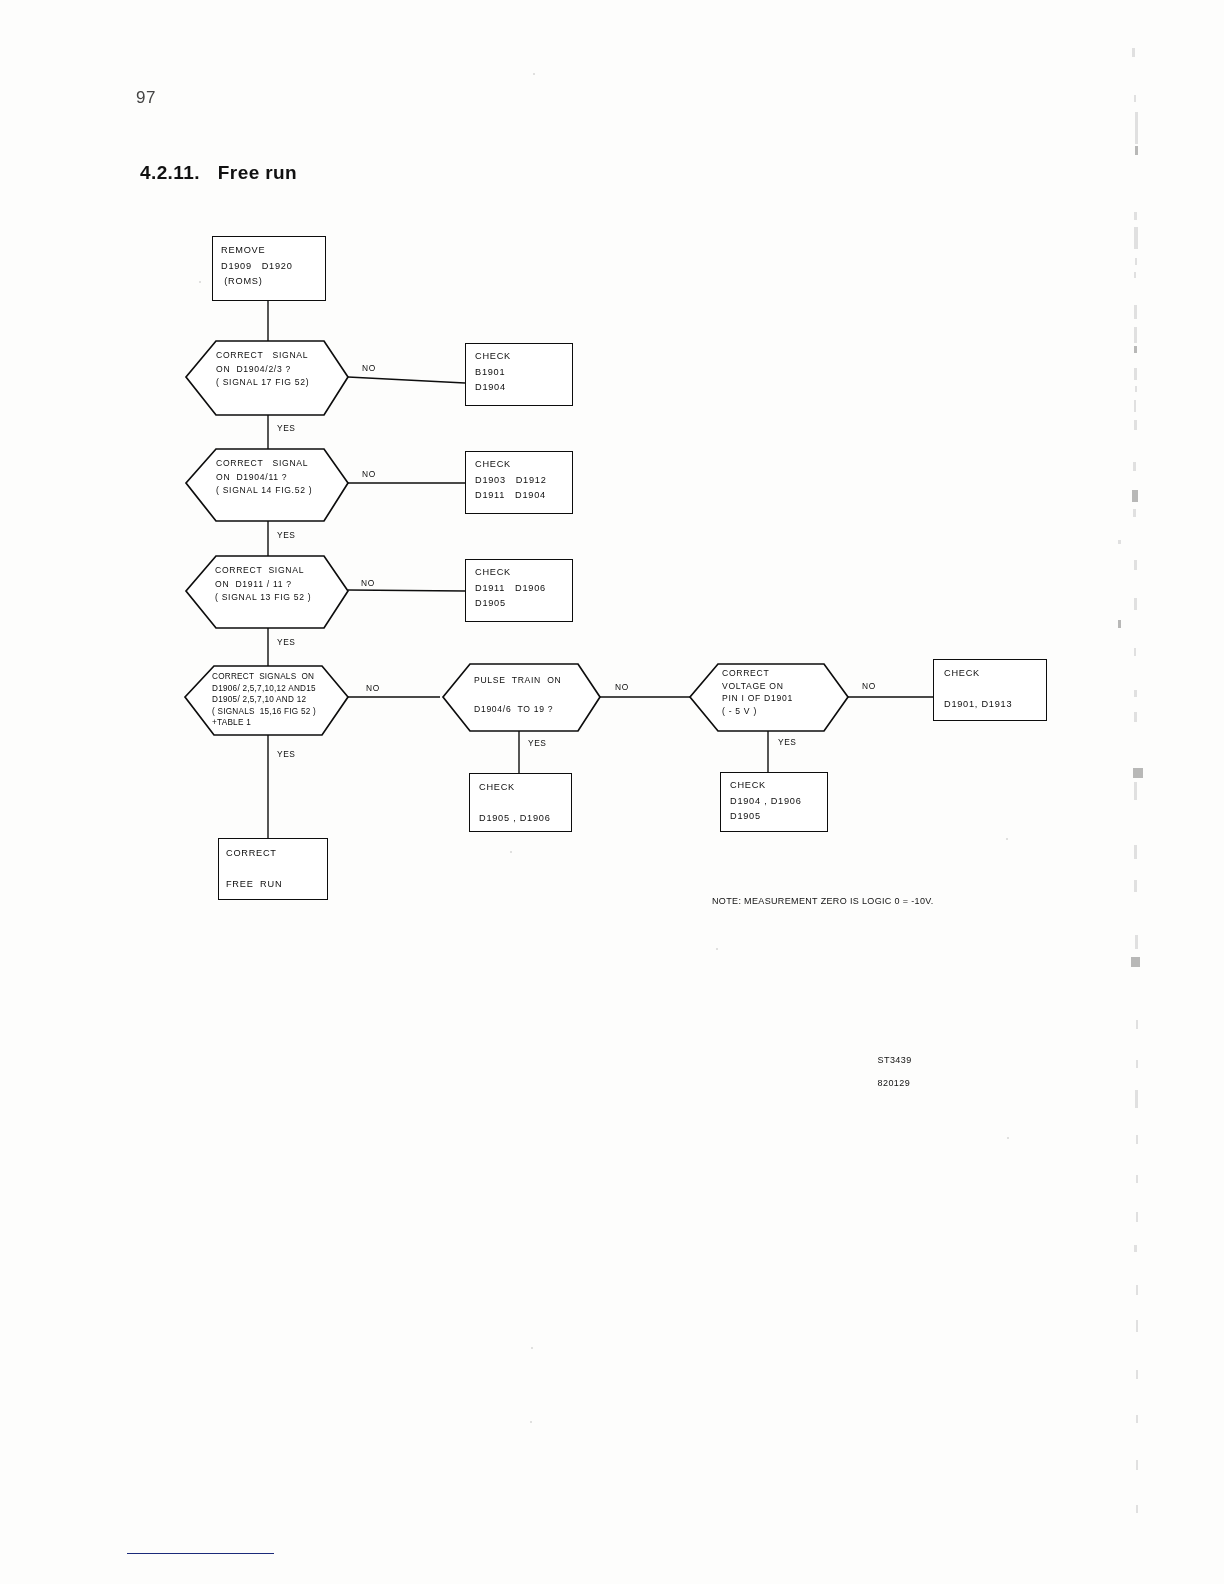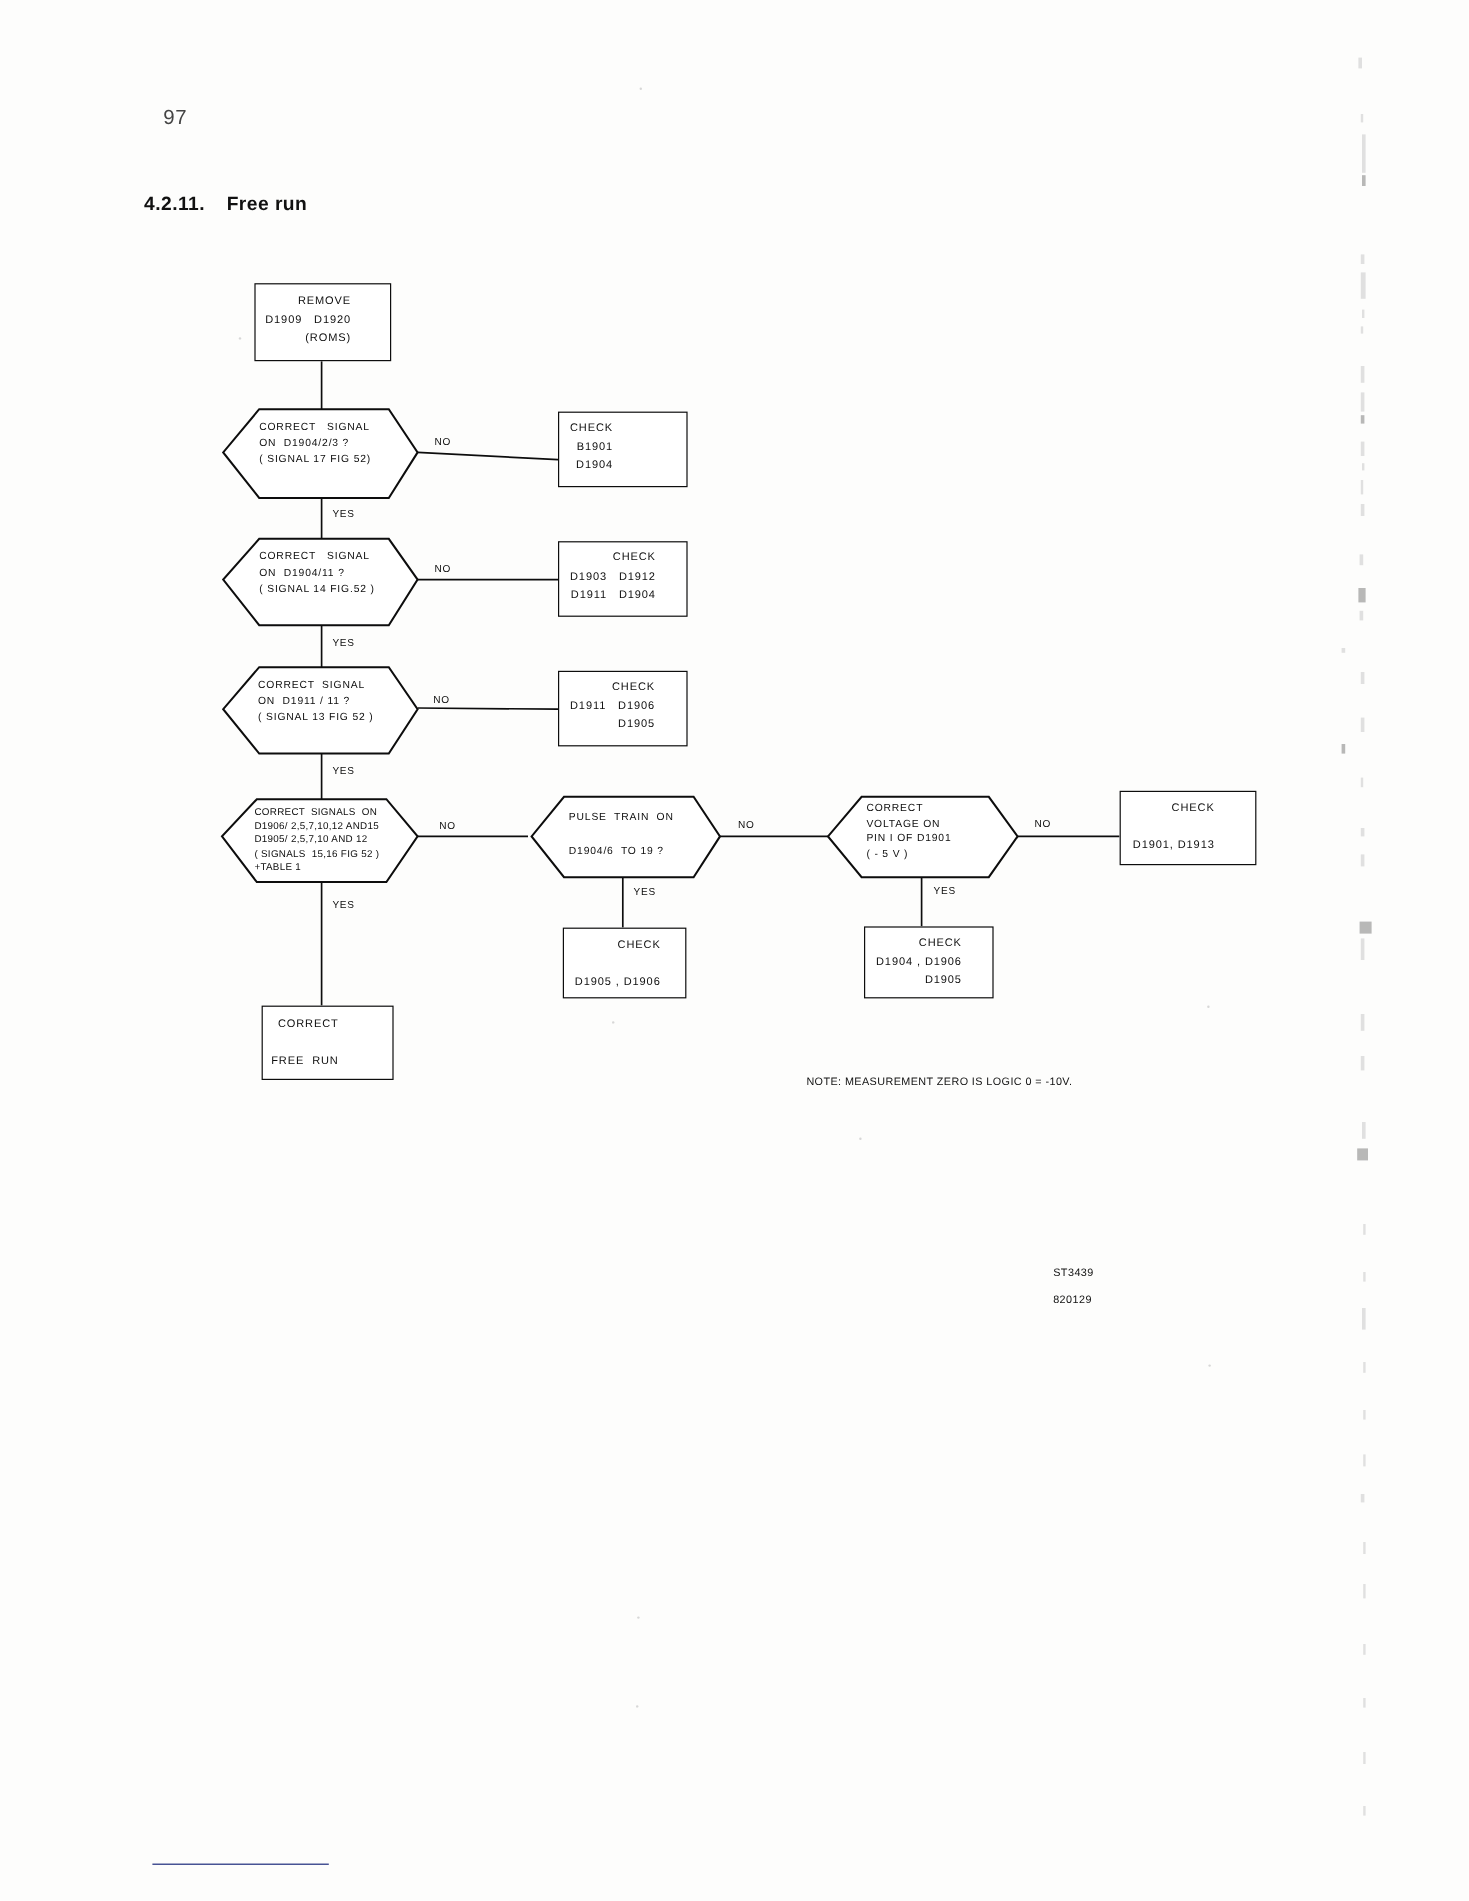--- a/index.html
+++ b/index.html
@@ -26,23 +26,23 @@
   .page-number {
     position: absolute;
     left: 136px;
     top: 88px;
     font-size: 17px;
     letter-spacing: 0.5px;
     color: #444;
   }
   .section-head {
     position: absolute;
-    left: 120px;
+    left: 140px;
     top: 162px;
-    font-size: 16px;
+    font-size: 19px;
     font-weight: bold;
     letter-spacing: 0.4px;
     color: #111;
     white-space: nowrap;
   }
   .section-head .sec-num { margin-right: 18px; }
 
   
   #chart-svg {
     position: absolute;
@@ -59,21 +59,20 @@
     border: 1.6px solid #0d0d0d;
     background: #ffffff;
   }
   .node-text {
     position: absolute;
     font-size: 9.2px;
     letter-spacing: 0.75px;
     line-height: 15.5px;
     color: #0d0d0d;
     white-space: pre;
-    text-align: right;
   }
   .hex-label {
     position: absolute;
     font-size: 8.6px;
     letter-spacing: 0.7px;
     line-height: 13.5px;
     color: #0d0d0d;
     white-space: pre;
     text-align: left;
   }
@@ -246,21 +245,21 @@
 
   <div class="edge-label" style="left:366px; top:683px;">NO</div>
   <div class="edge-label" style="left:277px; top:749px;">YES</div>
 
   <div class="edge-label" style="left:528px; top:738px;">YES</div>
   <div class="edge-label" style="left:615px; top:682px;">NO</div>
 
   <div class="edge-label" style="left:778px; top:737px;">YES</div>
   <div class="edge-label" style="left:862px; top:681px;">NO</div>
 
-  <div class="note-text" style="left:672px; top:896px;">NOTE: MEASUREMENT  ZERO  IS LOGIC 0 = -10V.</div>
+  <div class="note-text" style="left:712px; top:896px;">NOTE: MEASUREMENT  ZERO  IS LOGIC 0 = -10V.</div>
 
   <div class="ref-text" style="left:866px; top:1043px;">
     <span>ST3439</span><br>
     <span>820129</span>
   </div>
 
   <div class="bottom-rule"></div>
 
   <div class="speck" style="left:1132px; top:48px; width:3px; height:9px;"></div>
   <div class="speck" style="left:1134px; top:95px; width:2px; height:7px;"></div>

